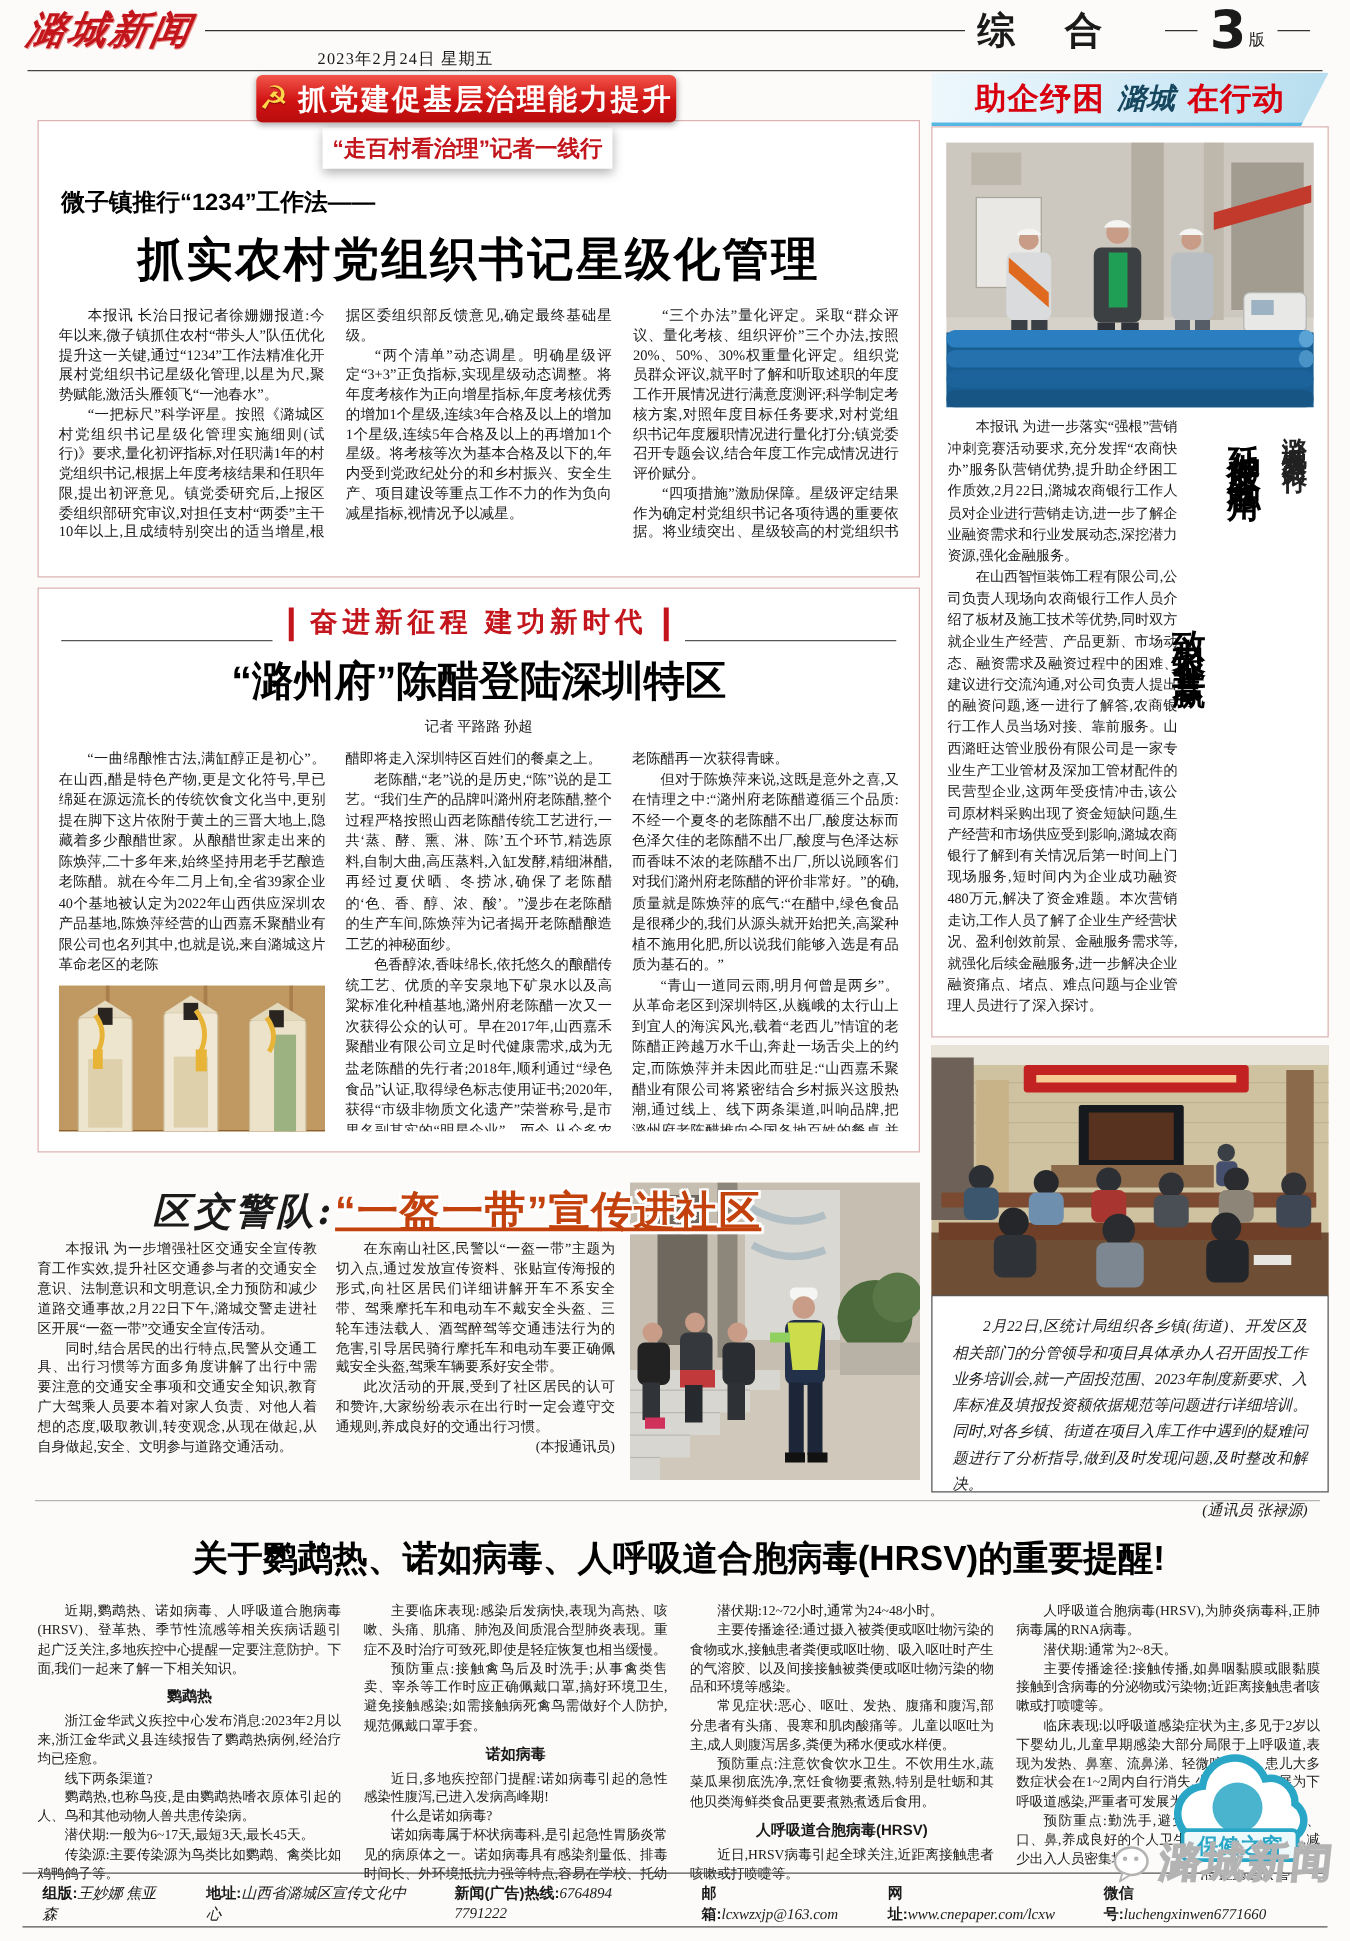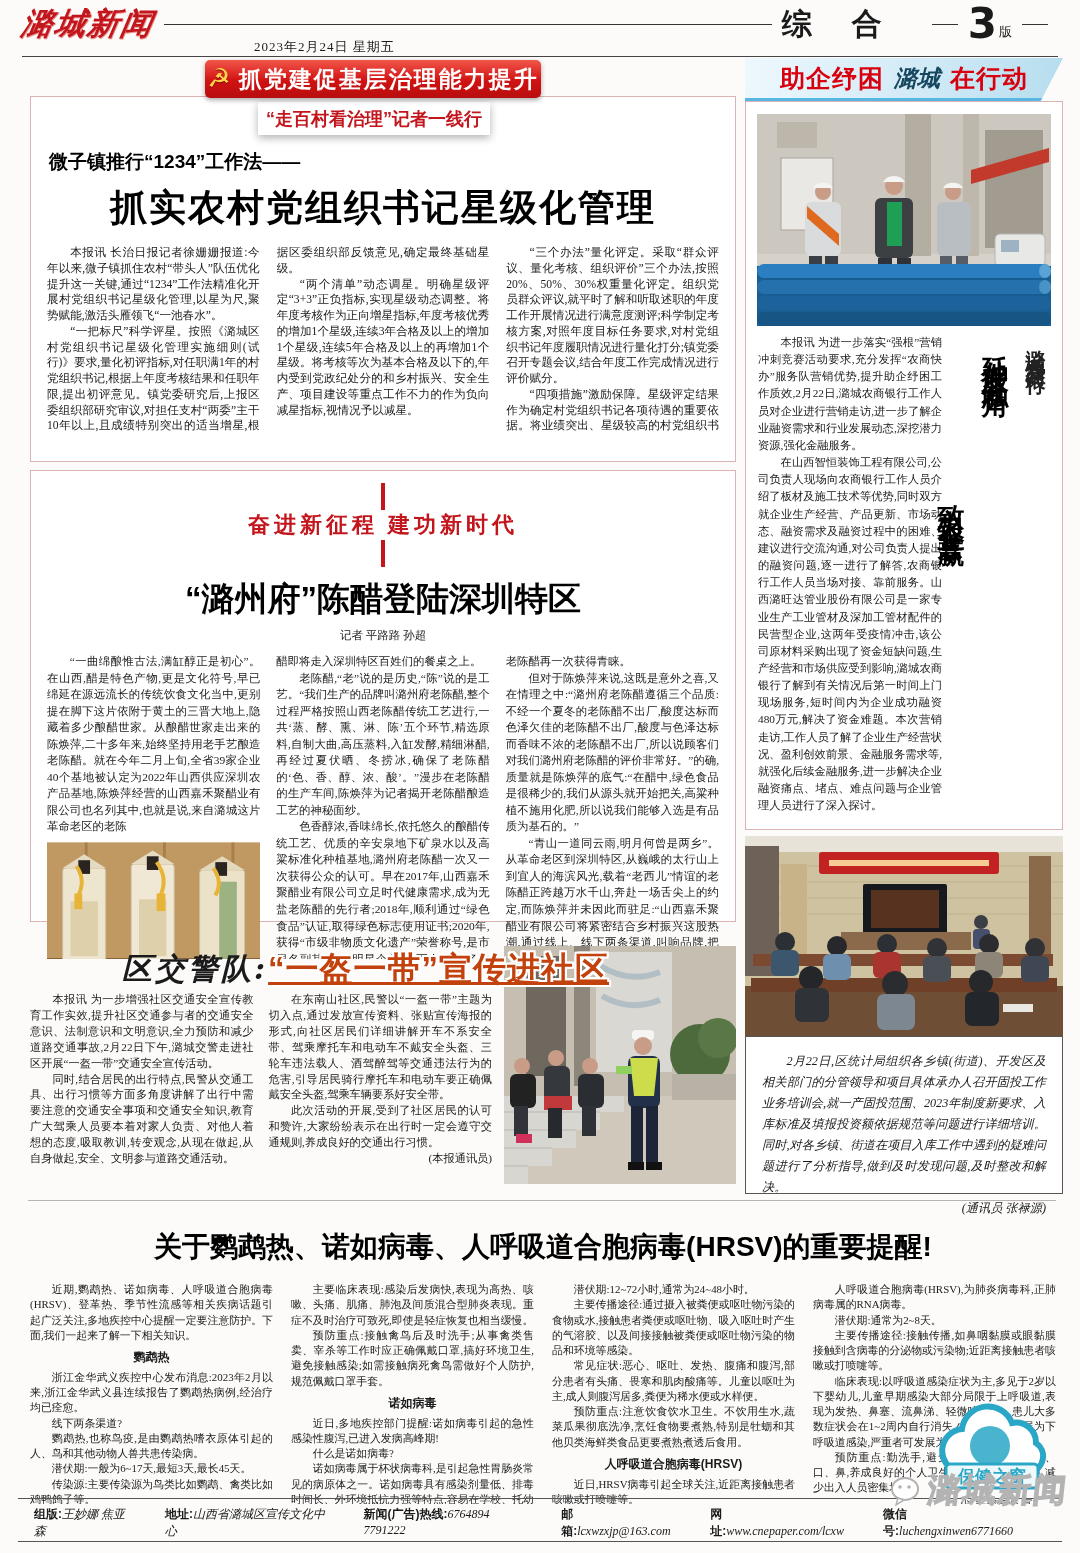--- a/index.html
+++ b/index.html
@@ -48,21 +48,21 @@
   .bank-body{display:flex;padding:0 12px;height:480px;overflow:hidden;}
   .bank-text{flex:1;font-size:11.3px;line-height:1.52;text-align:justify;}
   .bank-titles{width:104px;height:470px;writing-mode:vertical-rl;margin-left:4px;}
   .bank-script{display:block;font-size:20px;font-weight:700;font-family:"DejaVu Serif",serif;color:#222;
       letter-spacing:5px;margin-block-end:10px;}
   .bank-big{display:block;font-size:27px;font-weight:900;font-family:"Liberation Sans",sans-serif;
       letter-spacing:7px;color:#000;margin-block-end:8px;}
   .bank-big.second{padding-top:148px;}
   
   #vin{left:30px;top:470px;width:706px;height:452px;}
-  .vin-banner{display:flex;align-items:center;margin:12px 18px 0;flex-direction:column;}
+  .vin-banner{display:flex;align-items:flex-end;margin:12px 18px 0;}
   .vin-banner .line{flex:1;height:1px;background:#555;}
   .vin-banner .bar{width:4px;height:27px;background:#c3151c;margin:0 13px;}
   .vin-banner .txt{color:#c3151c;font-weight:800;font-size:22px;font-family:"Liberation Sans",sans-serif;letter-spacing:4px;}
   .vin-title{text-align:center;font-size:33px;font-weight:900;font-family:"Liberation Sans",sans-serif;margin-top:10px;color:#000;}
   .vin-byline{text-align:center;font-size:11.5px;margin-top:6px;color:#222;}
   .vin-cols{display:flex;gap:16px;margin:10px 16px 0;height:306px;overflow:hidden;}
   .vin-col{flex:1;font-size:11.4px;line-height:1.45;text-align:justify;}
   .vin-col p.cont{text-indent:0;}
   .vin-photo{width:100%;height:148px;margin-top:6px;display:block;}
   

